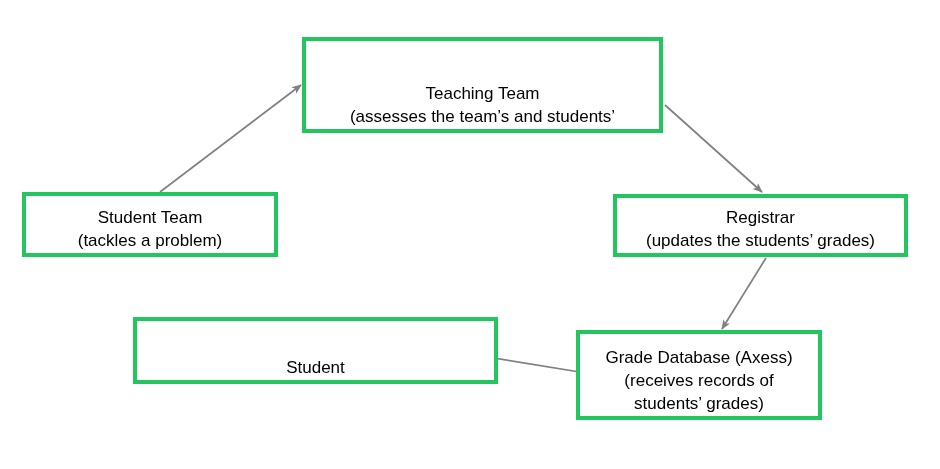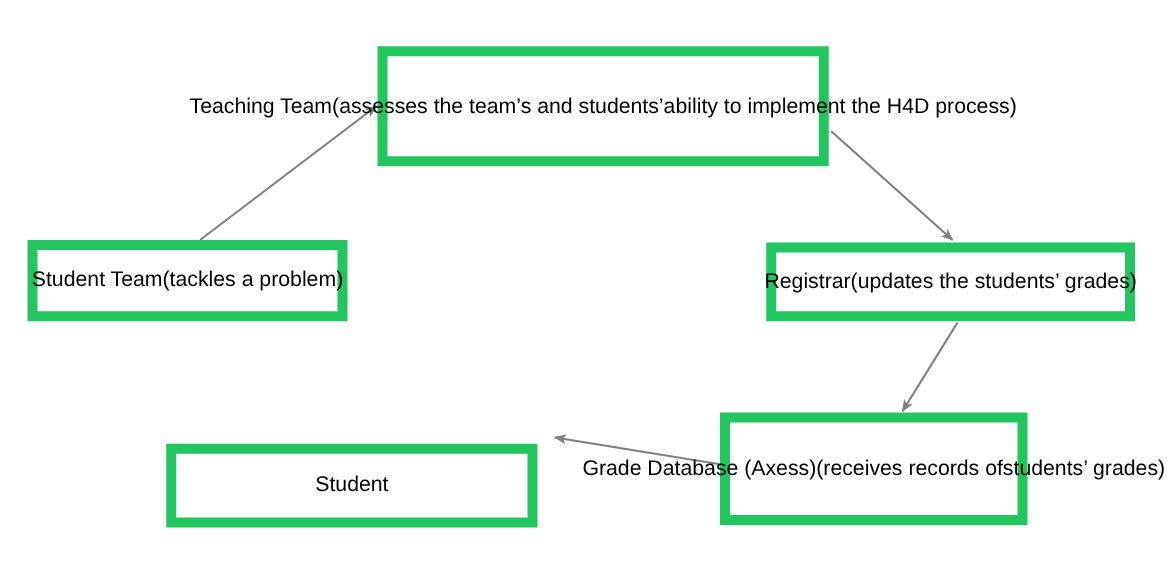--- a/index.html
+++ b/index.html
@@ -12,25 +12,25 @@
     width: 940px;
     height: 469px;
     background: #ffffff;
     overflow: hidden;
     font-family: "Liberation Sans", sans-serif;
   }
   .node {
     position: absolute;
     box-sizing: border-box;
     background: #ffffff;
-    border: 8px solid #22c55e;
+    border: 4px solid #22c55e;
     display: flex;
-    flex-direction: row;
+    flex-direction: column;
     align-items: center;
-    justify-content: center;
+    justify-content: flex-end;
     text-align: center;
     color: #000000;
     font-size: 17px;
     line-height: 1.35;
     z-index: 2;
   }
   .node .line {
     display: block;
     white-space: nowrap;
   }
@@ -40,21 +40,21 @@
     top: 0;
     width: 940px;
     height: 469px;
     z-index: 1;
   }
   
   #node-teaching-team { left: 302px; top: 37px;  width: 361px; height: 96px; }
   #node-student-team  { left: 22px;  top: 192px; width: 256px; height: 65px; }
   #node-registrar     { left: 613px; top: 194px; width: 295px; height: 63px; }
   #node-grade-db      { left: 576px; top: 330px; width: 246px; height: 90px; }
-  #node-student       { left: 133px; top: 317px; width: 297px; height: 67px; margin-top: 38px; }
+  #node-student       { left: 133px; top: 317px; width: 365px; height: 67px; }
 </style>
 </head>
 <body>
 
 <div id="canvas">
 
   <svg id="arrows" viewBox="0 0 940 469" xmlns="http://www.w3.org/2000/svg">
     <defs>
       <marker id="ah" markerWidth="11" markerHeight="11" refX="9" refY="4" orient="auto" markerUnits="userSpaceOnUse">
         <path d="M0,0 L10,4 L0,8 L2.4,4 Z" fill="#808080"></path>
@@ -66,21 +66,20 @@
     <line x1="665" y1="105" x2="762" y2="192" stroke="#808080" stroke-width="1.7" marker-end="url(#ah)"></line>
 
     <line x1="766" y1="258" x2="722" y2="329" stroke="#808080" stroke-width="1.7" marker-end="url(#ah)"></line>
 
     <line x1="592" y1="374" x2="444" y2="350" stroke="#808080" stroke-width="1.7" marker-end="url(#ah)"></line>
   </svg>
 
   <div class="node" id="node-teaching-team">
     <span class="line">Teaching  Team</span>
     <span class="line">(assesses the team’s and students’</span>
-    <span class="line">ability to implement the H4D process)</span>
   </div>
 
   <div class="node" id="node-registrar">
     <span class="line">Registrar</span>
     <span class="line">(updates the students’ grades)</span>
   </div>
 
   <div class="node" id="node-student-team">
     <span class="line">Student Team</span>
     <span class="line">(tackles a problem)</span>

